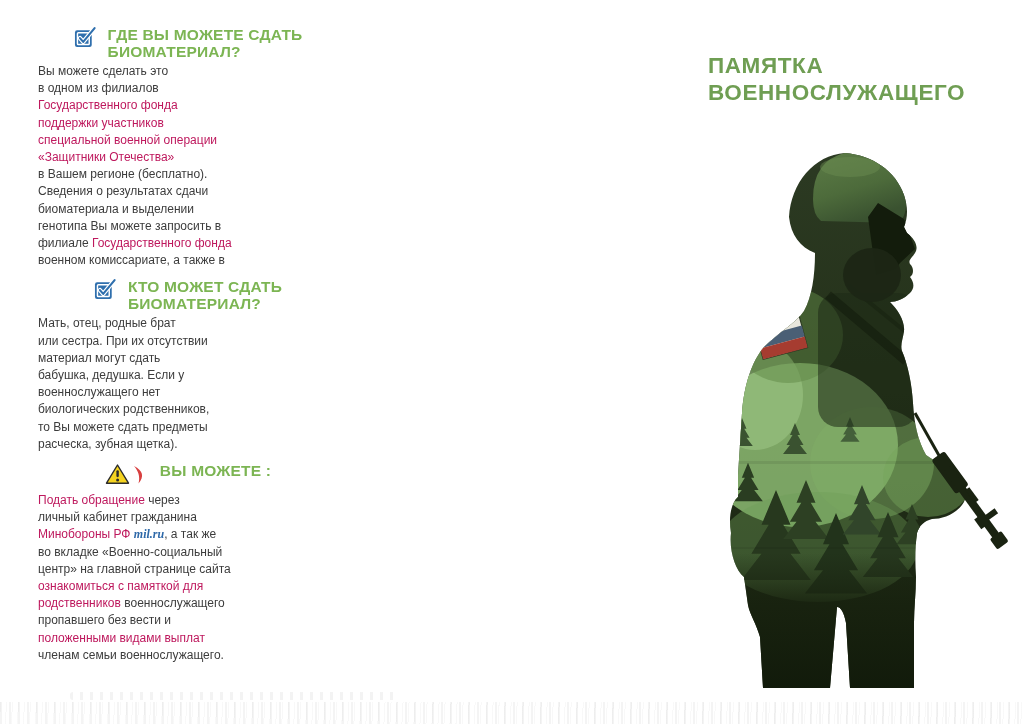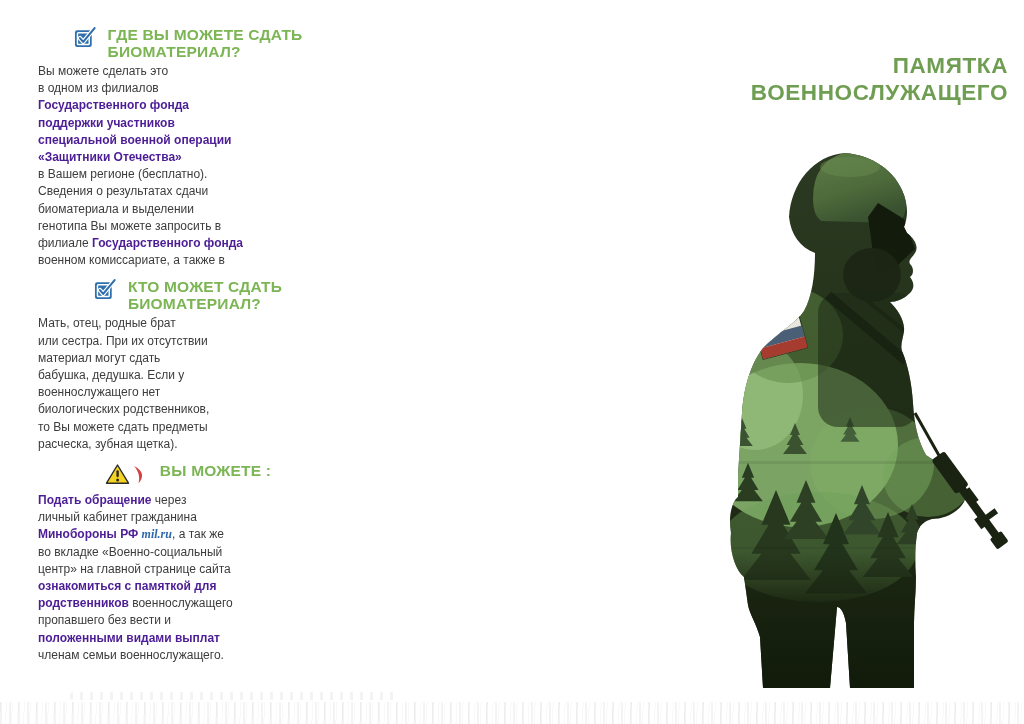--- a/index.html
+++ b/index.html
@@ -21,28 +21,28 @@
     position:relative;display:flex;justify-content:center;align-items:flex-start;
     gap:11px;transform:translateX(-26px);
     color:var(--header_green,#7cb553);font-weight:bold;
     font-size:15.5px;line-height:17px;letter-spacing:.2px;
     margin-bottom:3px;
   }
   .sec-head .icon{flex:0 0 auto;margin-top:0;}
   .head-lines div{white-space:nowrap;}
   .sec-body{font-size:12px;line-height:17.2px;}
   .sec-body .bl{white-space:nowrap;}
-  .sec-body .b{font-weight:bold;color:#4c1d95;}
+  .sec-body .b{font-weight:normal;color:#be185d;}
   .sec-body .link{color:var(--link_blue,#2d68a8);font-weight:bold;font-style:italic;font-family:Liberation Serif, serif;}
 
   
   .right-col{position:absolute;left:690px;top:0;width:334px;height:724px;}
   .cover-title{
     position:absolute;left:18px;top:52px;width:300px;
-    text-align:right;color:var(--title_green,#6f9e53);
+    text-align:left;color:var(--title_green,#6f9e53);
     font-weight:bold;font-size:22.5px;line-height:27px;letter-spacing:.6px;
   }
   .soldier-wrap{position:absolute;left:10px;top:145px;width:310px;height:548px;}
   .soldier-wrap svg{display:block;}
 
   
   .scan-noise{
     position:absolute;left:0;right:0;bottom:0;height:22px;
     background:
       repeating-linear-gradient(90deg, rgba(110,110,110,.14) 0 2px, transparent 2px 9px),

